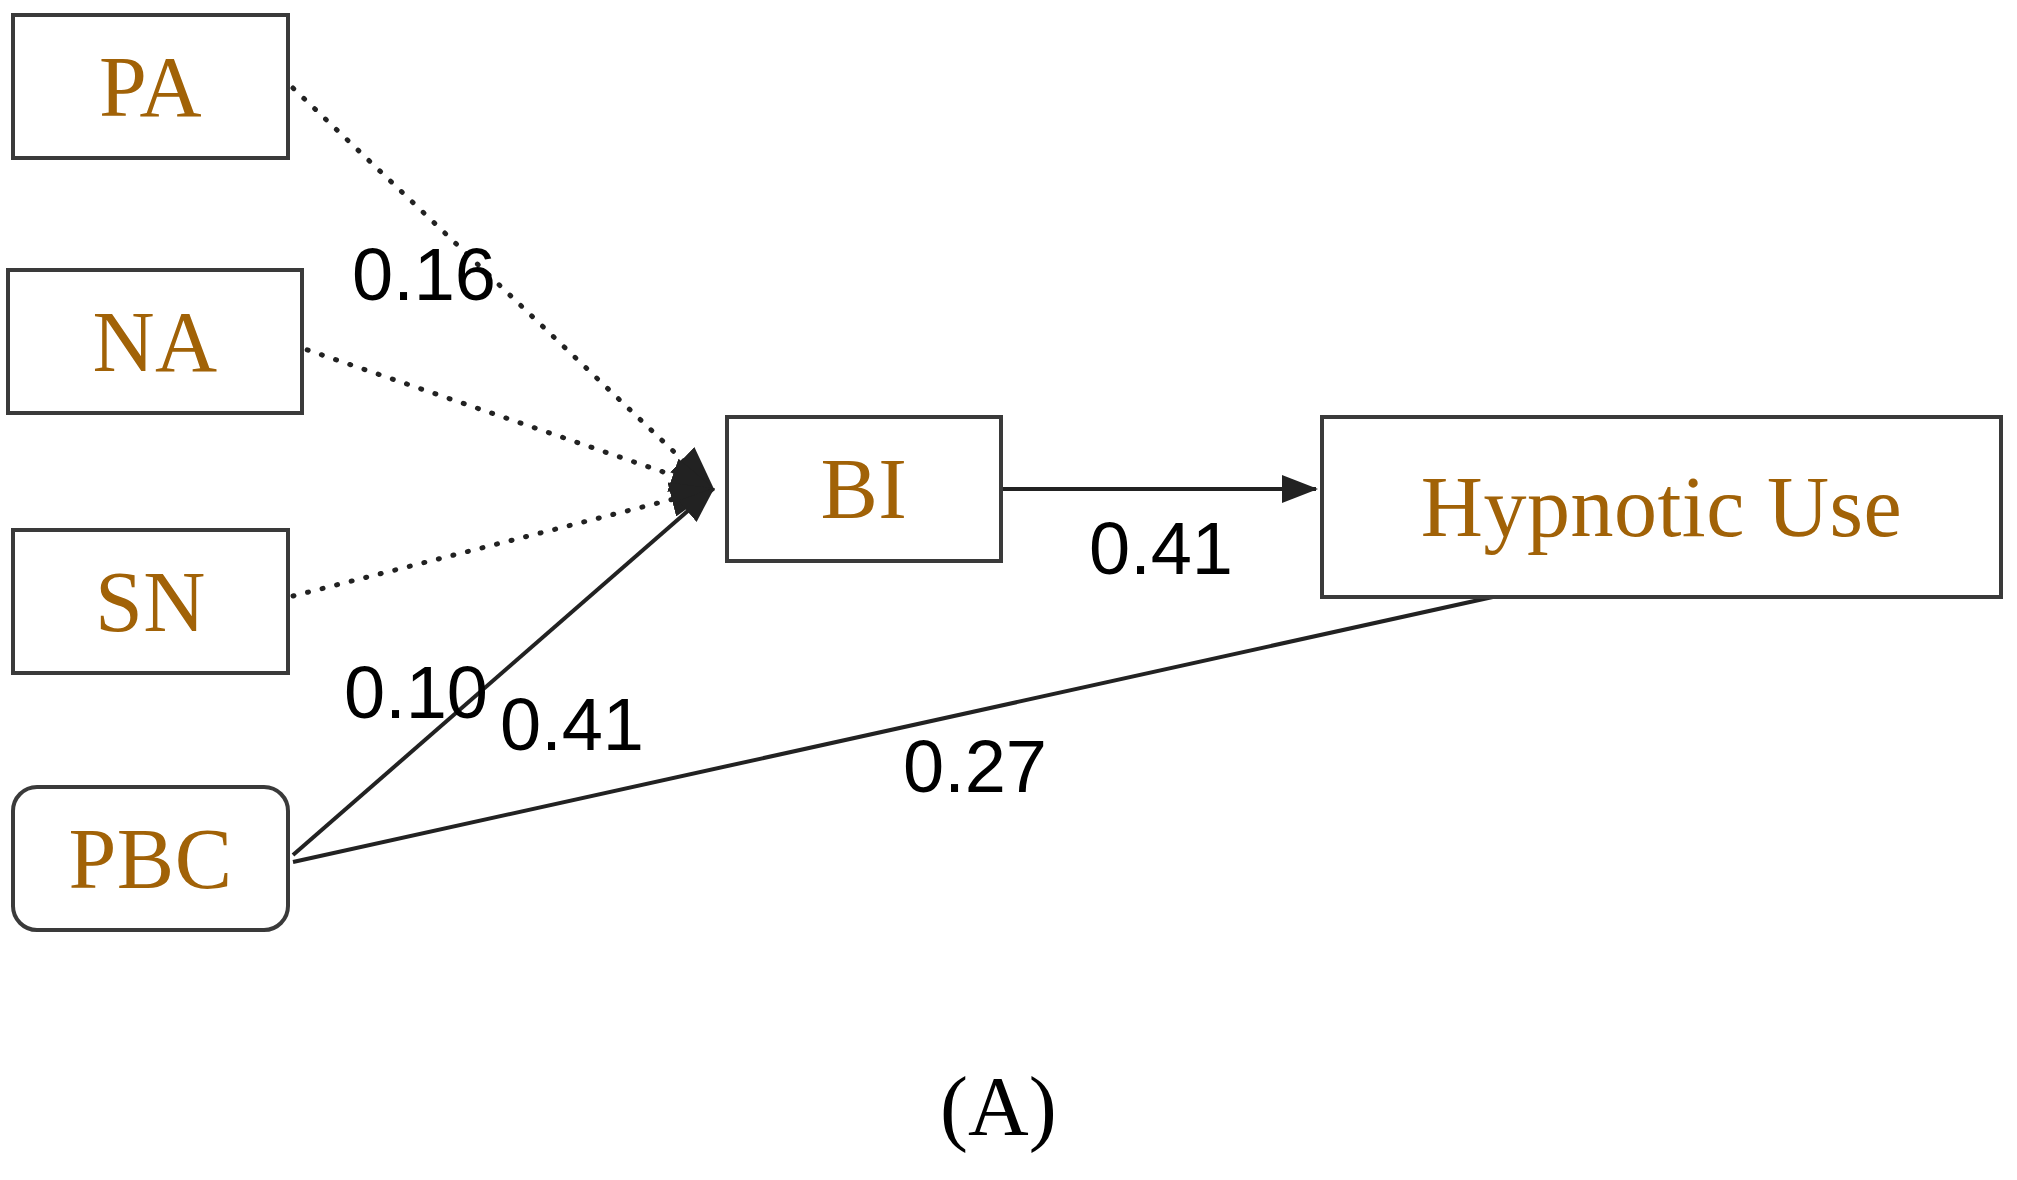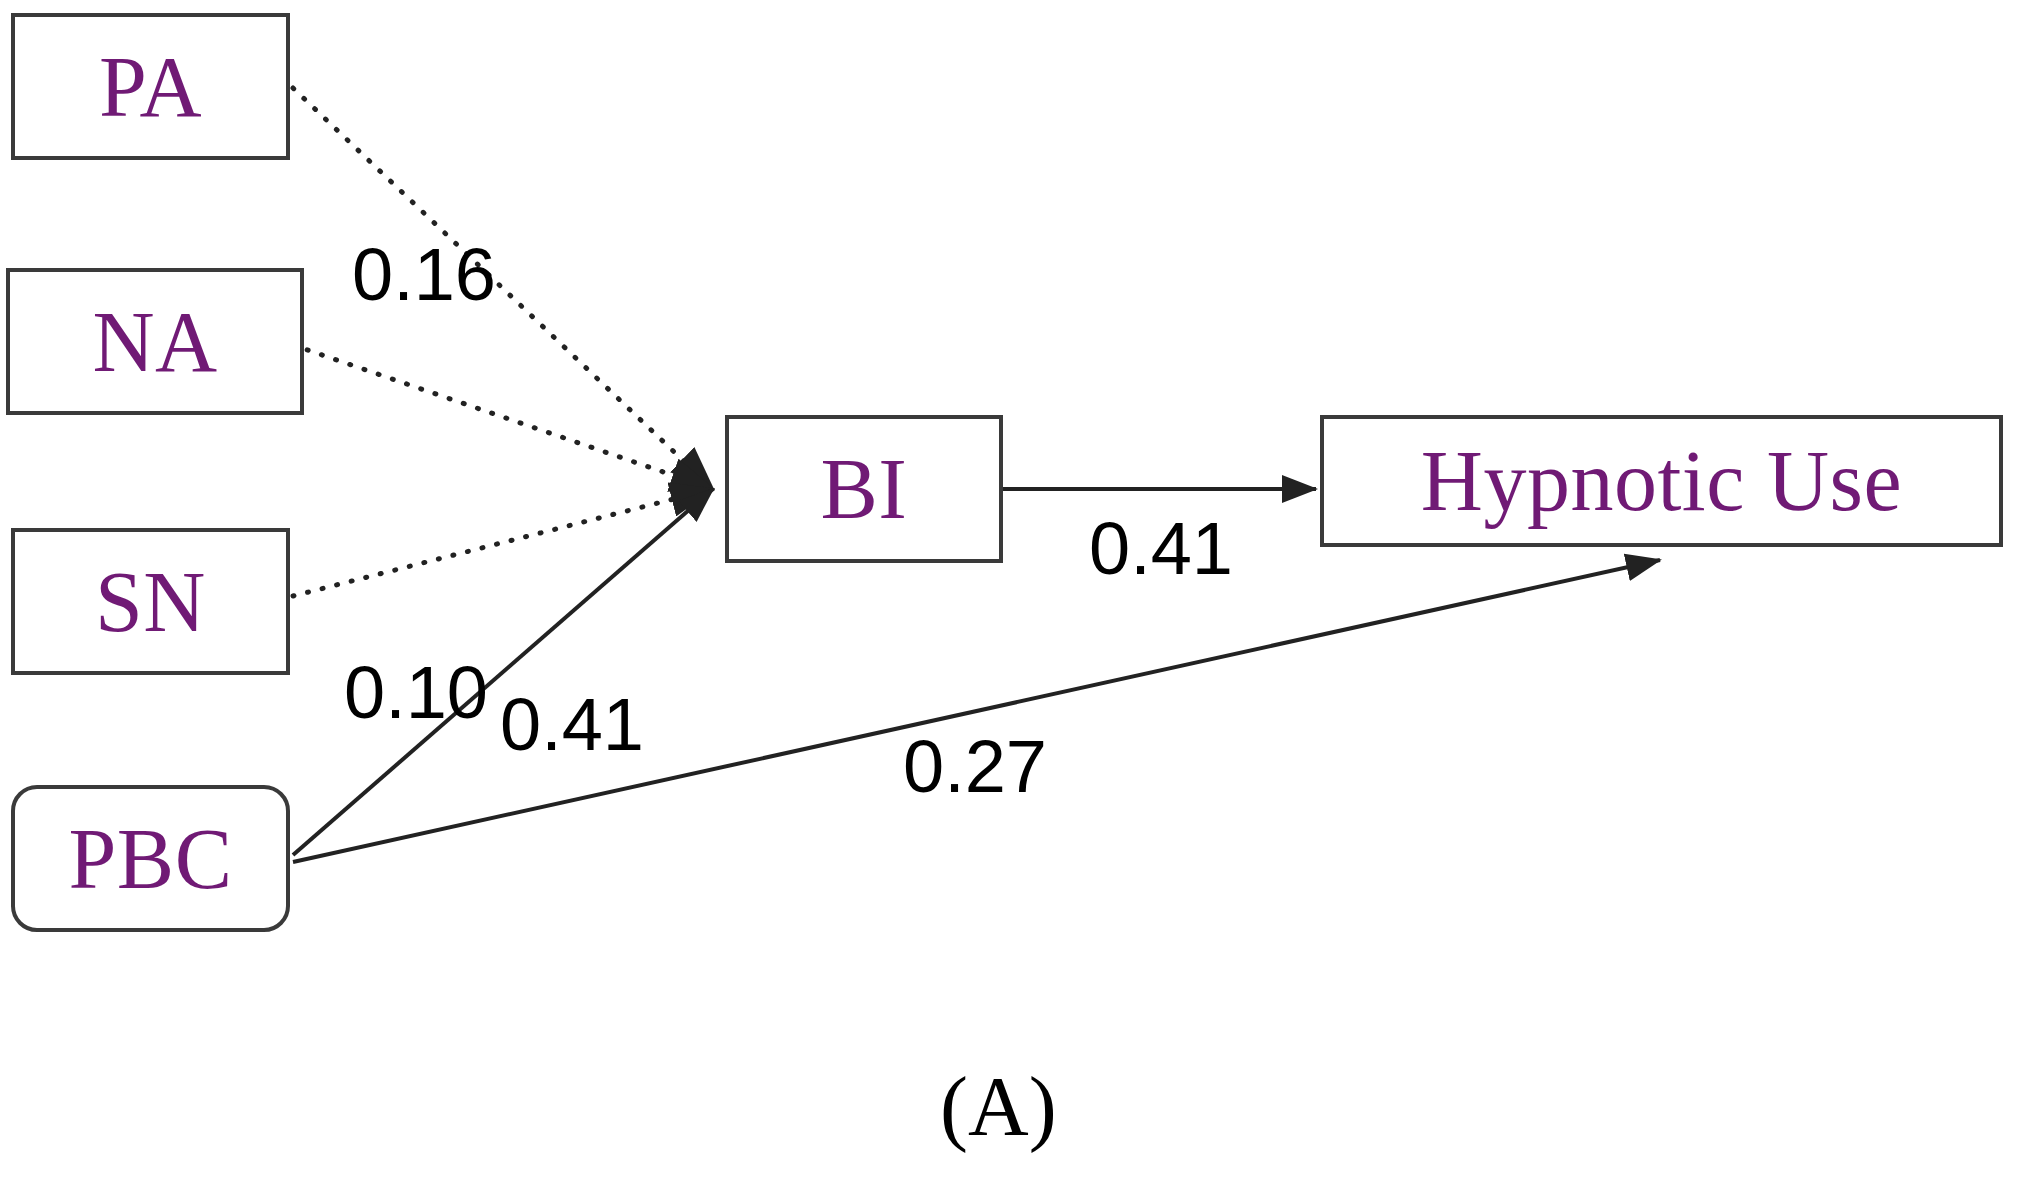--- a/index.html
+++ b/index.html
@@ -16,21 +16,21 @@
     overflow: hidden;
   }
   .node-box {
     position: absolute;
     box-sizing: border-box;
     border: 4px solid #3a3a3a;
     background: #ffffff;
     display: flex;
     align-items: center;
     justify-content: center;
-    color: #701a75;
+    color: #a16207;
     line-height: 1;
     z-index: 3;
   }
   .node-label {
     display: block;
     white-space: nowrap;
     letter-spacing: 0.5px;
   }
   .path-label {
     position: absolute;
@@ -93,21 +93,21 @@
   </div>
   <div class="node-box" id="node-SN" style="left: 11px; top: 528px; width: 279px; height: 147px; font-size: 86px; border-color: rgb(58, 58, 58);">
     <span class="node-label">SN</span>
   </div>
   <div class="node-box" id="node-PBC" style="left: 11px; top: 785px; width: 279px; height: 147px; font-size: 86px; border-color: rgb(58, 58, 58); border-radius: 26px;">
     <span class="node-label">PBC</span>
   </div>
   <div class="node-box" id="node-BI" style="left: 725px; top: 415px; width: 278px; height: 148px; font-size: 86px; border-color: rgb(58, 58, 58);">
     <span class="node-label">BI</span>
   </div>
-  <div class="node-box" id="node-HU" style="left: 1320px; top: 415px; width: 683px; height: 132px; font-size: 86px; border-color: rgb(58, 58, 58);">
+  <div class="node-box" id="node-HU" style="left: 1320px; top: 415px; width: 683px; height: 184px; font-size: 86px; border-color: rgb(58, 58, 58);">
     <span class="node-label">Hypnotic Use</span>
   </div>
 
   <div class="path-label" id="lbl-0" style="left: 352px; top: 238px;">0.16</div>
   <div class="path-label" id="lbl-2" style="left: 344px; top: 632px; margin-top: 24px;">0.10</div>
   <div class="path-label" id="lbl-3" style="left: 500px; top: 688px;">0.41</div>
   <div class="path-label" id="lbl-4" style="left: 1089px; top: 512px;">0.41</div>
   <div class="path-label" id="lbl-5" style="left: 903px; top: 730px;">0.27</div>
 
   <div class="caption" id="figure-caption" style="left: 940px; top: 1065px;">(A)</div>

